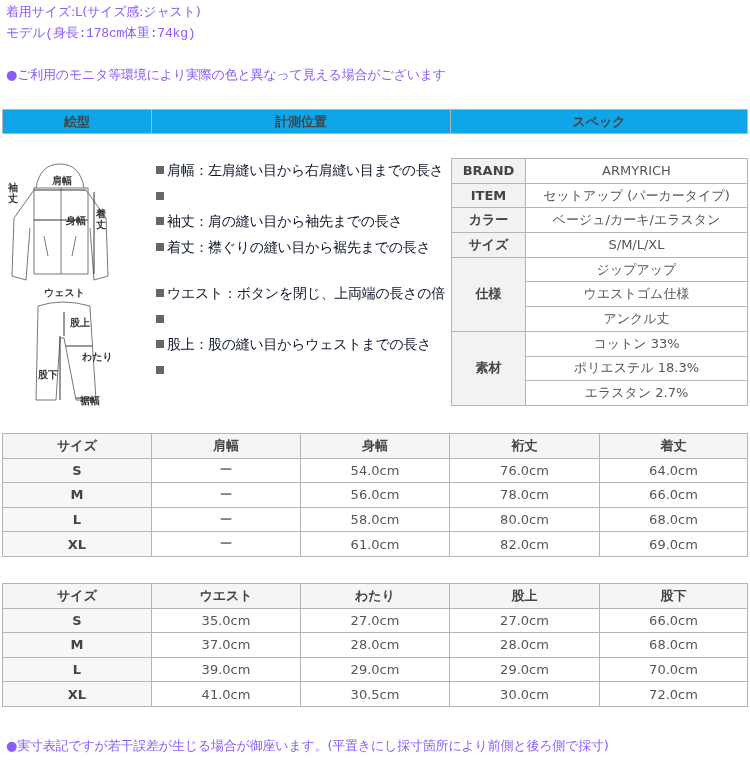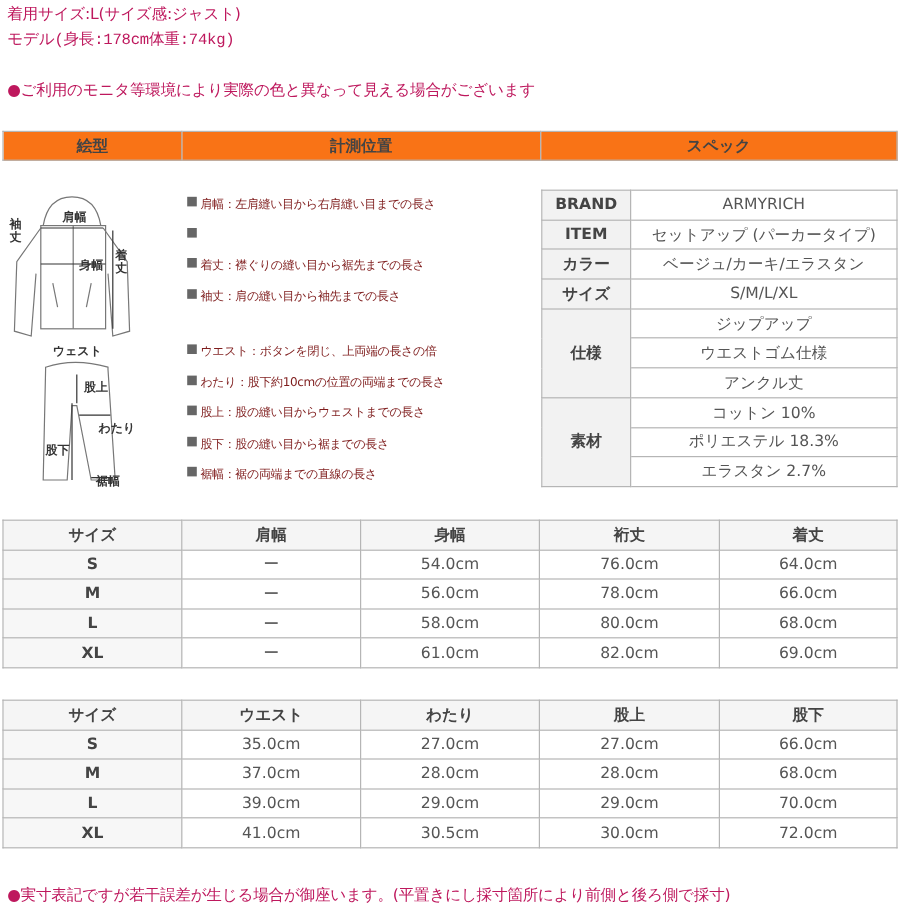--- a/index.html
+++ b/index.html
@@ -1,32 +1,32 @@
 <!DOCTYPE html>
 <html><head>
 <meta charset="utf-8">
 <style>
   * { box-sizing: border-box; margin: 0; padding: 0; }
   html, body { width: 750px; height: 760px; background: #ffffff; overflow: hidden; }
   body { font-family: "DejaVu Sans", "Liberation Sans", sans-serif; color: #555; position: relative; }
-  .red { color: #be185d; font-size: 13px; position: absolute; left: 6px; white-space: nowrap; letter-spacing: -0.2px; }
+  .red { color: #8b5cf6; font-size: 13px; position: absolute; left: 6px; white-space: nowrap; letter-spacing: -0.2px; }
   table { border-collapse: collapse; position: absolute; }
   td, th { border: 1px solid #b5b5b5; text-align: center; font-size: 13px; color: #555; font-weight: normal; white-space: nowrap; }
-  th { background: #f97316; font-weight: bold; color: #444; }
+  th { background: #0ea5e9; font-weight: bold; color: #444; }
   .hdr-table { left: 2px; top: 109px; width: 746px; height: 25px; }
   .hdr-table th { height: 24px; font-size: 13px; }
   .spec-table { left: 451px; top: 158px; width: 297px; }
   .spec-table td { height: 24.7px; }
   .spec-table td.k { background: #f2f2f2; font-weight: bold; color: #444; width: 74px; }
   .size-table { left: 2px; width: 746px; }
   .size-table td, .size-table th { height: 24.6px; }
   .size-table td.k { background: #f7f7f7; font-weight: bold; color: #444; }
   .size-table th { background: #f5f5f5; }
   .measure-list { position: absolute; left: 156px; top: 158px; width: 292px; }
-  .measure-list .item { font-size: 10px; color: #7f1d1d; height: 25.5px; line-height: 25.5px; white-space: nowrap; letter-spacing: -0.3px; }
+  .measure-list .item { font-size: 14px; color: #0f172a; height: 25.5px; line-height: 25.5px; white-space: nowrap; letter-spacing: -0.3px; }
   .measure-list .gap { height: 21px; }
   .sq { display: inline-block; width: 8px; height: 8px; background: #666; margin-right: 3px; vertical-align: 1px; }
   .illus { position: absolute; left: 4px; top: 158px; width: 110px; height: 250px; }
   .illus .lbl { position: absolute; font-size: 10px; color: #333; font-weight: bold; }
 </style>
 </head>
 <body>
 
 <div class="red" style="top:3px;">着用サイズ:L(サイズ感:ジャスト)</div>
 <div class="red" style="top:24px;font-family:Liberation Mono, monospace;">モデル(身長:178cm体重:74kg)</div>
@@ -70,28 +70,27 @@
   <span class="lbl" style="left:40px;top:128px">ウェスト</span>
   <span class="lbl" style="left:66px;top:158px">股上</span>
   <span class="lbl" style="left:78px;top:192px">わたり</span>
   <span class="lbl" style="left:34px;top:210px">股下</span>
   <span class="lbl" style="left:76px;top:236px">裾幅</span>
 </div>
 
 <div class="measure-list">
   <div class="item"><span class="sq"></span><span>肩幅：左肩縫い目から右肩縫い目までの長さ</span></div>
   <div class="item"><span class="sq"></span></div>
+  <div class="item"><span class="sq"></span><span>袖丈：肩の縫い目から袖先までの長さ</span></div>
   <div class="item"><span class="sq"></span><span>着丈：襟ぐりの縫い目から裾先までの長さ</span></div>
-  <div class="item"><span class="sq"></span><span>袖丈：肩の縫い目から袖先までの長さ</span></div>
   <div class="gap"></div>
   <div class="item"><span class="sq"></span><span>ウエスト：ボタンを閉じ、上両端の長さの倍</span></div>
-  <div class="item"><span class="sq"></span><span>わたり：股下約10cmの位置の両端までの長さ</span></div>
+  <div class="item"><span class="sq"></span></div>
   <div class="item"><span class="sq"></span><span>股上：股の縫い目からウェストまでの長さ</span></div>
-  <div class="item"><span class="sq"></span><span>股下：股の縫い目から裾までの長さ</span></div>
-  <div class="item"><span class="sq"></span><span>裾幅：裾の両端までの直線の長さ</span></div>
+  <div class="item"><span class="sq"></span></div>
 </div>
 
 <table class="spec-table">
   <tbody>
       <tr>
         <td class="k">BRAND</td>
         <td>ARMYRICH</td>
       </tr>
   <tr>
         <td class="k">ITEM</td>
@@ -110,21 +109,21 @@
         <td>ジップアップ</td>
       </tr>
   <tr>
         <td>ウエストゴム仕様</td>
       </tr>
   <tr>
         <td>アンクル丈</td>
       </tr>
   <tr>
         <td class="k" rowspan="3">素材</td>
-        <td>コットン 10%</td>
+        <td>コットン 33%</td>
       </tr>
   <tr>
         <td>ポリエステル 18.3%</td>
       </tr>
   <tr>
         <td>エラスタン 2.7%</td>
       </tr>
 </tbody>
   </table>
 

